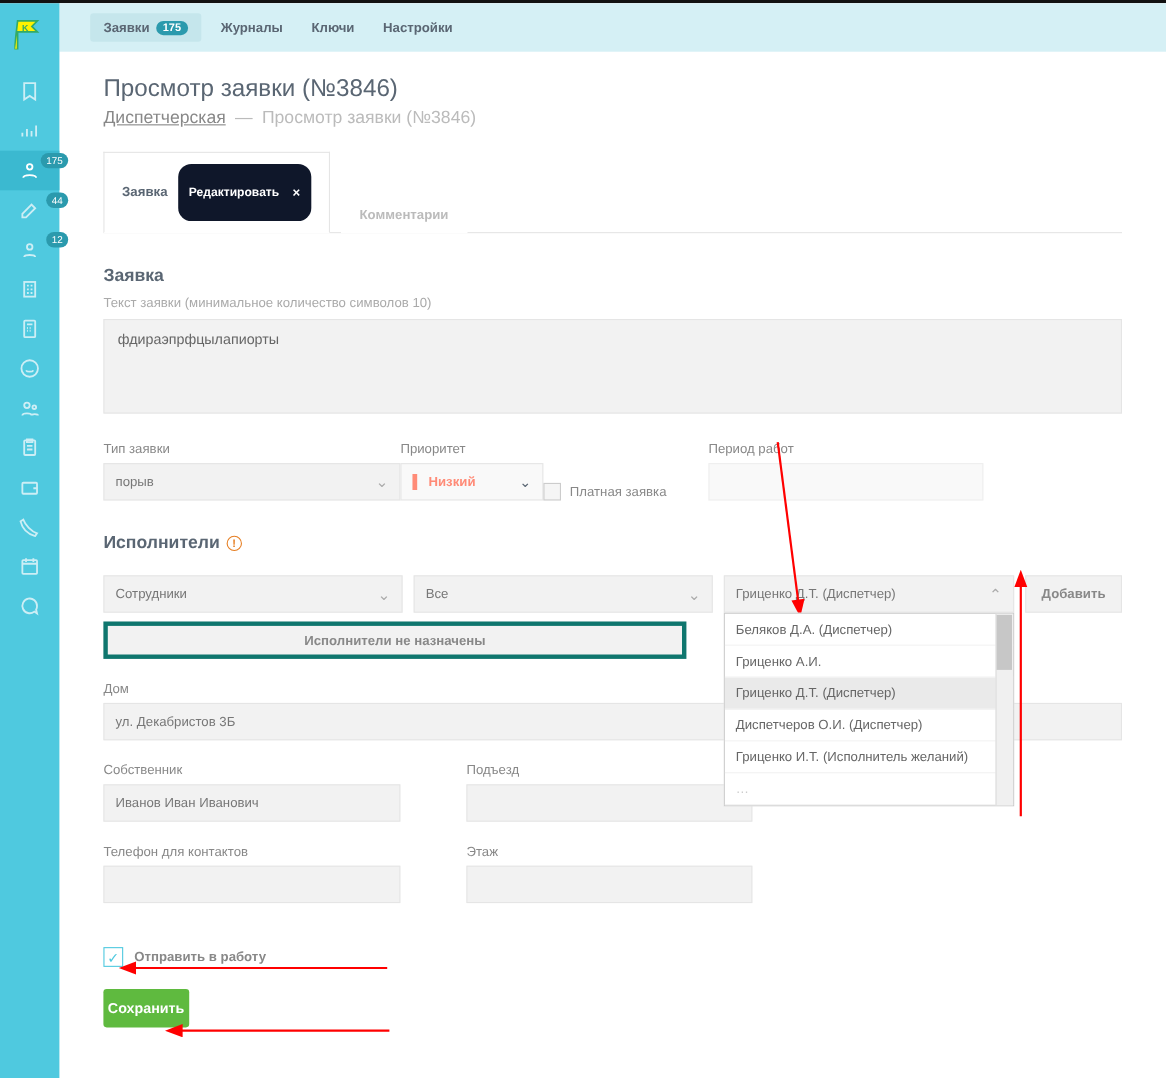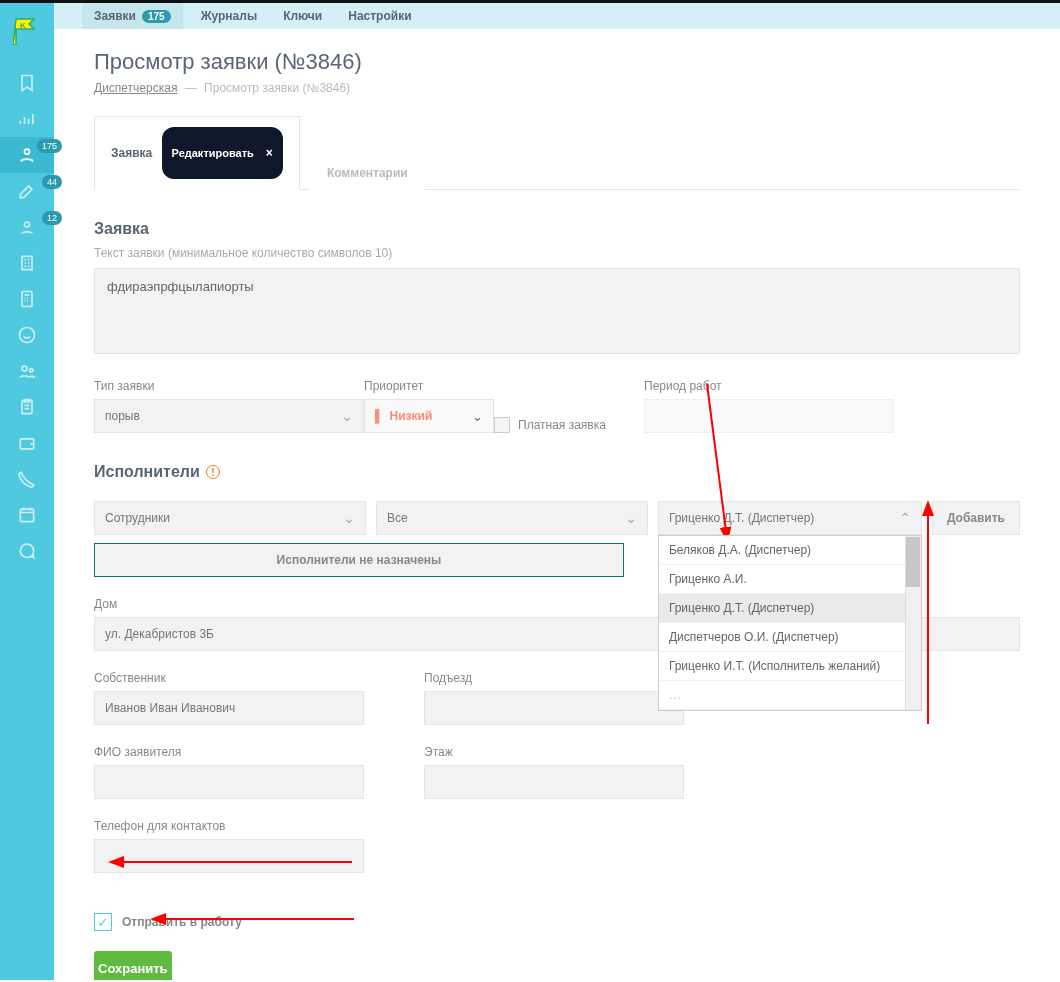--- a/index.html
+++ b/index.html
@@ -12,21 +12,21 @@
 .side-ico.active { background: #3bb9d0; }
 .side-ico svg { width: 20px; height: 20px; }
 .badge { position: absolute; right: -8px; top: 2px; background: #2b9aad; color: #fff; font-size: 9px; padding: 1px 5px; border-radius: 8px; line-height: 12px; min-width: 18px; text-align: center; }
 .main { flex: 1; background: #fff; display: flex; flex-direction: column; }
 .topnav { background: #d5f0f5; height: 44px; display: flex; align-items: center; padding: 0 28px; gap: 10px; }
 .nav-pill { background: #c5e6ec; padding: 6px 12px; border-radius: 3px; display: flex; align-items: center; gap: 6px; color: #5a6673; font-weight: bold; font-size: 12px; }
 .nav-pill .pill-badge { background: #2b9aad; color: #fff; border-radius: 8px; padding: 1px 6px; font-size: 10px; }
 .nav-link { color: #5a6673; font-weight: bold; font-size: 12px; padding: 6px 8px; }
 .content { padding: 20px 40px 30px; flex: 1; position: relative; }
 h1 { font-size: 22px; font-weight: 500; color: #5a6673; margin-bottom: 6px; }
-.crumbs { font-size: 12px; color: #bbb; margin-bottom: 20px; }
+.crumbs { font-size: 16px; color: #bbb; margin-bottom: 20px; }
 .crumbs a { color: #888; text-decoration: underline; }
 .crumbs .sep { color: #bbb; padding: 0 4px; }
 .tabs { border-bottom: 1px solid #e5e5e5; display: flex; align-items: flex-end; gap: 10px; margin-bottom: 30px; }
 .tab { padding: 10px 16px; font-size: 12px; border: 1px solid transparent; border-bottom: none; color: #5a6673; font-weight: bold; position: relative; bottom: -1px; background: #fff; }
 .tab.active { border-color: #e5e5e5; border-bottom: 1px solid #fff; }
 .pill-edit { background: #0f172a; color: #fff; border-radius: 12px; padding: 19px 10px; font-size: 11px; font-weight: bold; display: inline-flex; align-items: center; gap: 12px; margin-left: 6px; }
 .pill-edit .x { font-size: 12px; }
 .tab.muted { color: #bbb; }
 .section-title { font-size: 16px; font-weight: bold; color: #5a6673; margin-bottom: 8px; display: flex; align-items: center; gap: 6px; }
 .info-ico { width: 14px; height: 14px; border: 1.5px solid #e67e22; border-radius: 50%; display: inline-flex; align-items: center; justify-content: center; font-size: 10px; color: #e67e22; font-weight: bold; }
@@ -38,21 +38,21 @@
 .select, .input, .input-ro { height: 34px; border: 1px solid #e5e5e5; background: #f2f2f2; padding: 0 10px; display: flex; align-items: center; justify-content: space-between; color: #777; font-size: 12px; }
 .select .chev { font-size: 14px; color: #aaa; }
 .input-disabled { background: #f9f9f9; border: 1px solid #eee; height: 34px; padding: 0 10px; display: flex; align-items: center; color: #aaa; }
 .priority { border: 1px solid #e5e5e5; background: #f9f9f9; height: 34px; display: flex; align-items: center; gap: 8px; padding: 0 10px; justify-content: space-between; }
 .priority .lbl { color: #ff8b77; font-weight: bold; font-size: 12px; display: flex; align-items: center; gap: 6px; }
 .cb-row { display: flex; align-items: center; gap: 8px; color: #888; font-size: 12px; }
 .cbox { width: 16px; height: 16px; border: 1px solid #ccc; background: #f5f5f5; }
 .exec-row { display: flex; gap: 10px; margin-top: 20px; margin-bottom: 8px; position: relative; }
 .exec-row .select { flex: 1; }
 .btn-add { background: #f2f2f2; border: 1px solid #e5e5e5; padding: 8px 14px; color: #888; font-weight: bold; cursor: pointer; font-size: 12px; height: 34px; }
-.none-exec { background: #f2f2f2; border: 1px solid #0f766e; height: 34px; display: flex; align-items: center; justify-content: center; color: #888; font-weight: bold; font-size: 12px; width: 100%; }
+.none-exec { background: #f2f2f2; border: 4px solid #0f766e; height: 34px; display: flex; align-items: center; justify-content: center; color: #888; font-weight: bold; font-size: 12px; width: 100%; }
 .dd { position: absolute; top: 34px; left: 0; width: 264px; background: #fff; border: 1px solid #ccc; z-index: 10; }
 .dd-scroll { position: absolute; right: 0; top: 0; bottom: 0; width: 16px; background: #f0f0f0; border-left: 1px solid #ddd; }
 .dd-thumb { position: absolute; right: 1px; top: 1px; width: 14px; height: 50px; background: #c7c7c7; }
 .dd-item { padding: 7px 10px; font-size: 12px; color: #666; border-bottom: 1px solid #f2f2f2; cursor: pointer; }
 .dd-item.sel { background: #eaeaea; }
 .combo { position: relative; }
 .form-grid { display: flex; gap: 60px; margin-top: 20px; }
 .form-col { display: flex; flex-direction: column; gap: 20px; flex: 1; }
 .check-row { display: flex; align-items: center; gap: 10px; margin-top: 40px; }
 .checkbox { width: 18px; height: 18px; border: 1px solid #4fc9df; display: flex; align-items: center; justify-content: center; color: #4fc9df; font-size: 13px; }
@@ -264,24 +264,20 @@
           </div>
       </div>
 
       <div class="form-grid">
         <div class="form-col" style="max-width:270px">
           <div class="field">
             <label>Собственник</label>
             <div class="select">
                 <span>Иванов Иван Иванович</span>
               </div>
-          </div>
-          <div class="field">
-            <label>ФИО заявителя</label>
-            <div class="select"></div>
           </div>
           <div class="field">
             <label>Телефон для контактов</label>
             <div class="select"></div>
           </div>
         </div>
         <div class="form-col" style="max-width:260px">
           <div class="field">
             <label>Подъезд</label>
             <div class="select"></div>

